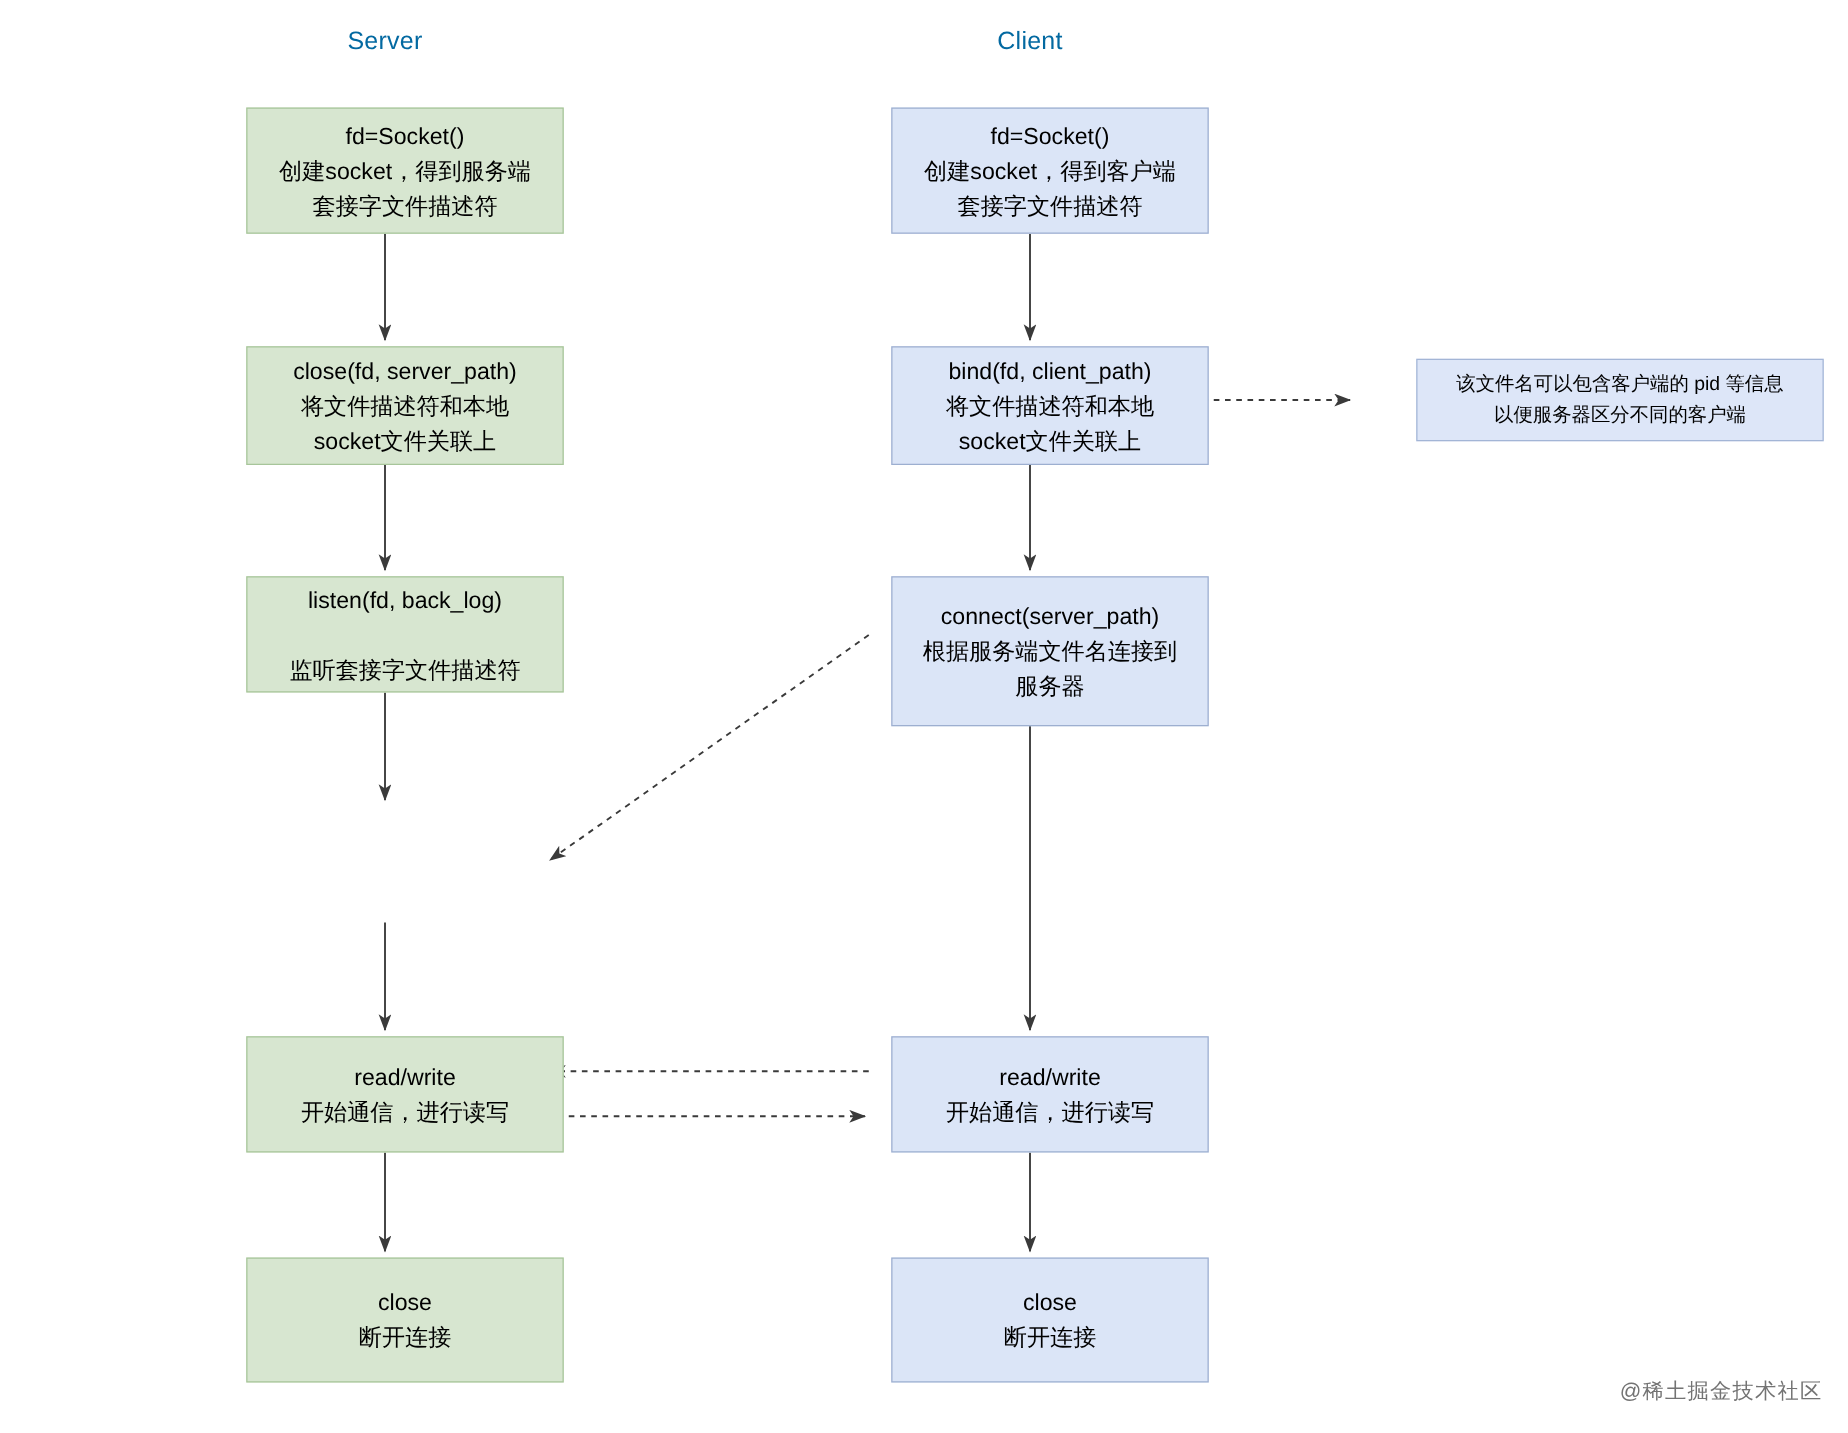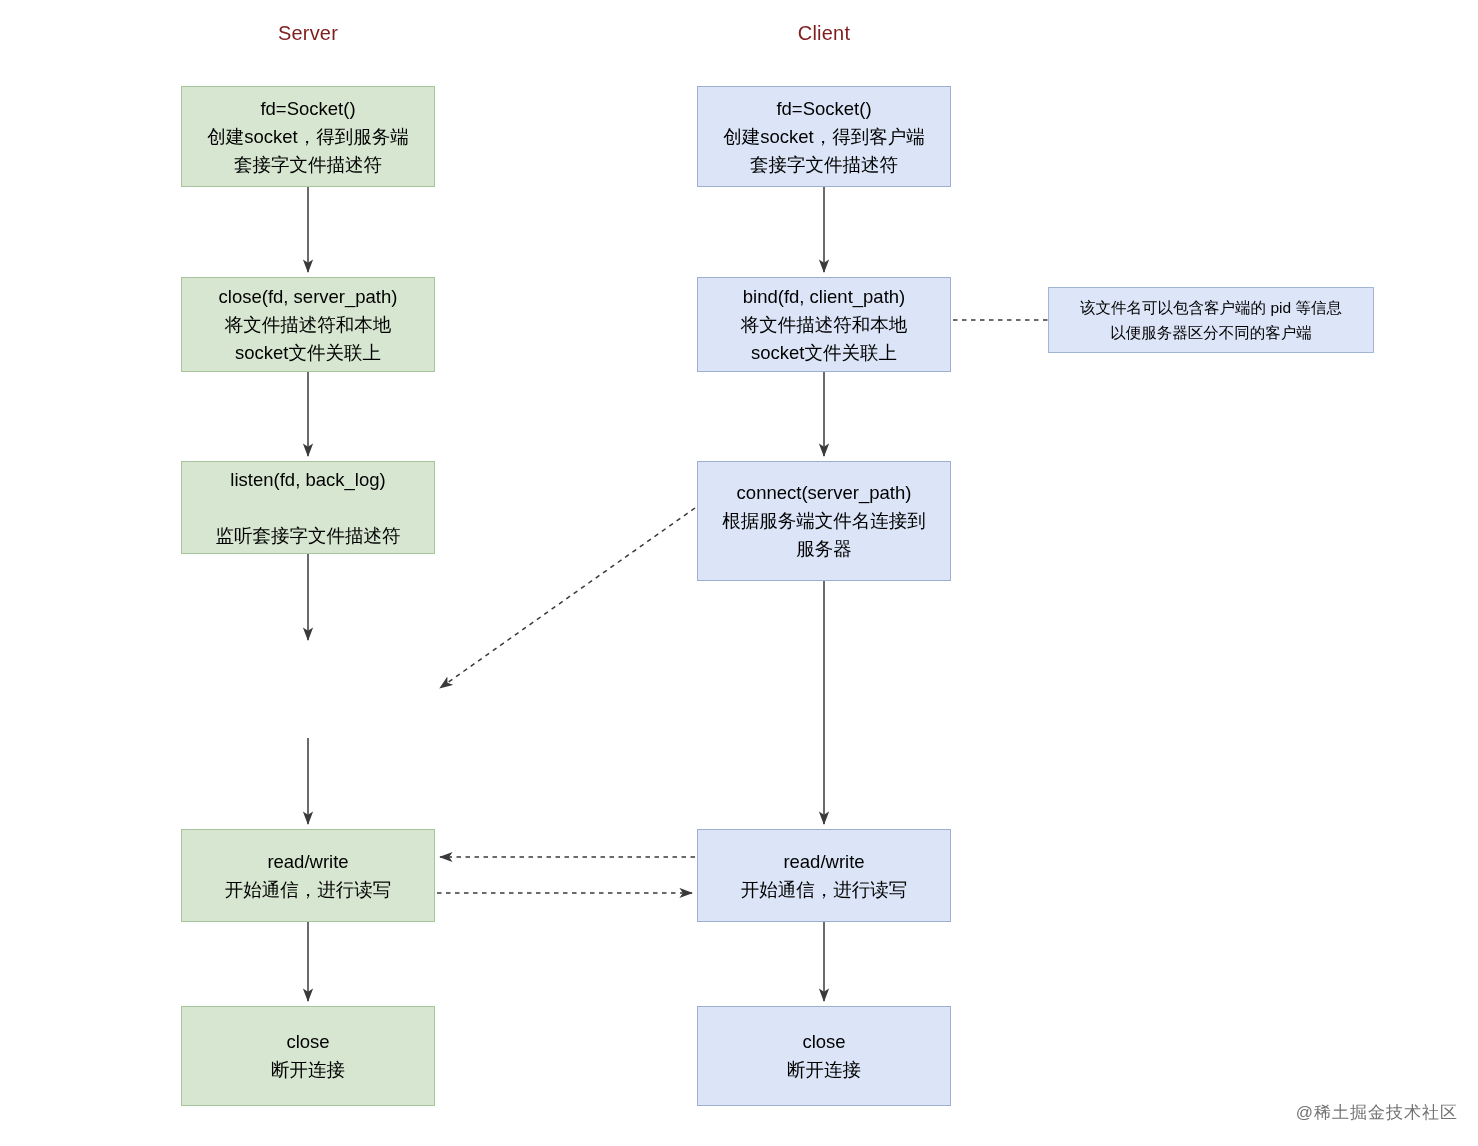--- a/index.html
+++ b/index.html
@@ -2,25 +2,25 @@
 <html><head>
 <meta charset="utf-8">
 <style>
   html,body{margin:0;padding:0;background:#ffffff;}
   body{width:1478px;height:1146px;position:relative;overflow:hidden;
        font-family:"Liberation Sans","DejaVu Sans",sans-serif;color:#000;}
   #canvas{position:absolute;inset:0;width:1478px;height:1146px;}
   svg.wires{position:absolute;left:0;top:0;width:1478px;height:1146px;pointer-events:none;}
 
   .col-title{position:absolute;font-size:20px;line-height:24px;text-align:center;
-             width:254px;color:#7f1d1d;letter-spacing:.2px;}
+             width:254px;color:#0369a1;letter-spacing:.2px;}
 
   .node{position:absolute;box-sizing:border-box;display:flex;flex-direction:column;
         align-items:center;justify-content:center;text-align:center;
-        font-size:18.5px;line-height:28px;padding:4px 8px;}
+        font-size:18.5px;line-height:28px;padding:4px 8px;margin-left:16px;}
   .node .ln{display:block;white-space:nowrap;}
   .node.green{background:#d7e6d0;border:1px solid #a7c59a;}
   .node.blue{background:#dbe5f7;border:1px solid #9dafd0;}
   .note{position:absolute;box-sizing:border-box;background:#dde6f8;border:1px solid #a3b5d6;
         display:flex;flex-direction:column;align-items:center;justify-content:center;
         text-align:center;font-size:15.5px;line-height:25px;padding:3px 6px;}
   .note .ln{display:block;white-space:nowrap;}
 
   .watermark{position:absolute;right:20px;bottom:22px;font-size:17px;color:#737373;
              letter-spacing:1px;white-space:nowrap;}
@@ -108,19 +108,19 @@
   <div class="node blue" style="left:697px;top:829px;width:254px;height:93px;">
     <span class="ln">read/write</span>
     <span class="ln">开始通信，进行读写</span>
   </div>
 
   <div class="node blue" style="left:697px;top:1006px;width:254px;height:100px;">
     <span class="ln">close</span>
     <span class="ln">断开连接</span>
   </div>
 
-  <div class="note" style="left:1048px;top:287px;width:326px;height:66px;">
+  <div class="note" style="left:1133px;top:287px;width:326px;height:66px;">
     <span class="ln">该文件名可以包含客户端的 pid 等信息</span>
     <span class="ln">以便服务器区分不同的客户端</span>
   </div>
 
   <div class="watermark">@稀土掘金技术社区</div>
 </div>
 
 </body></html>

